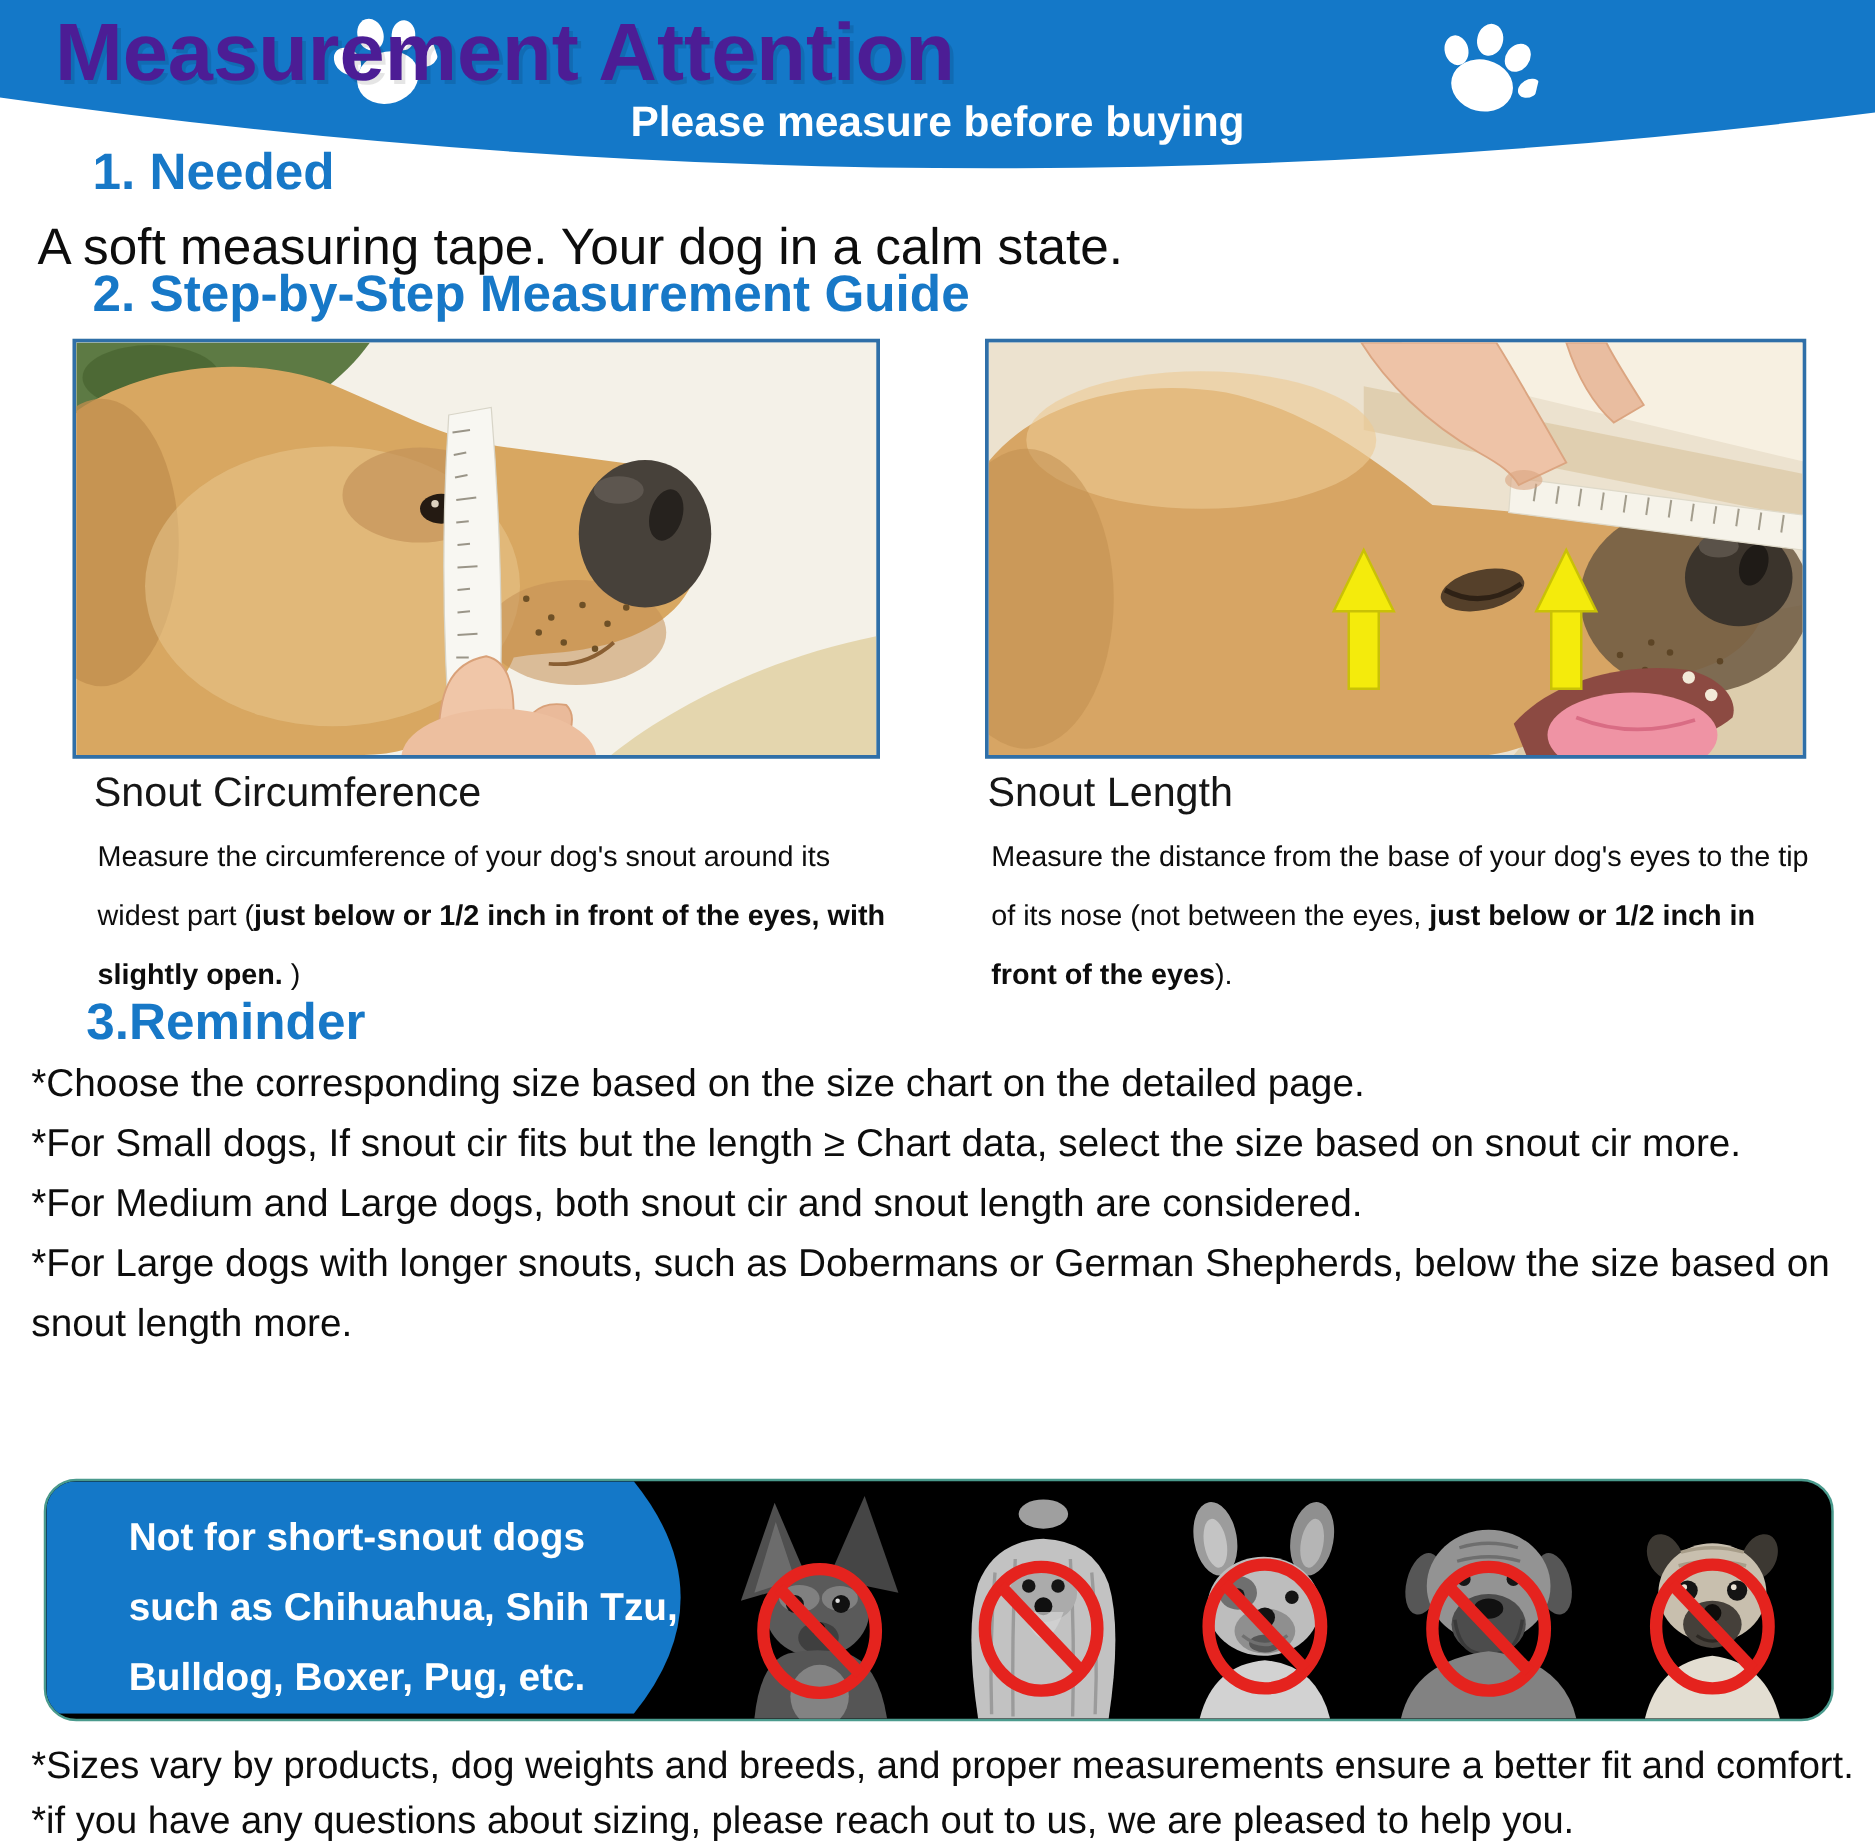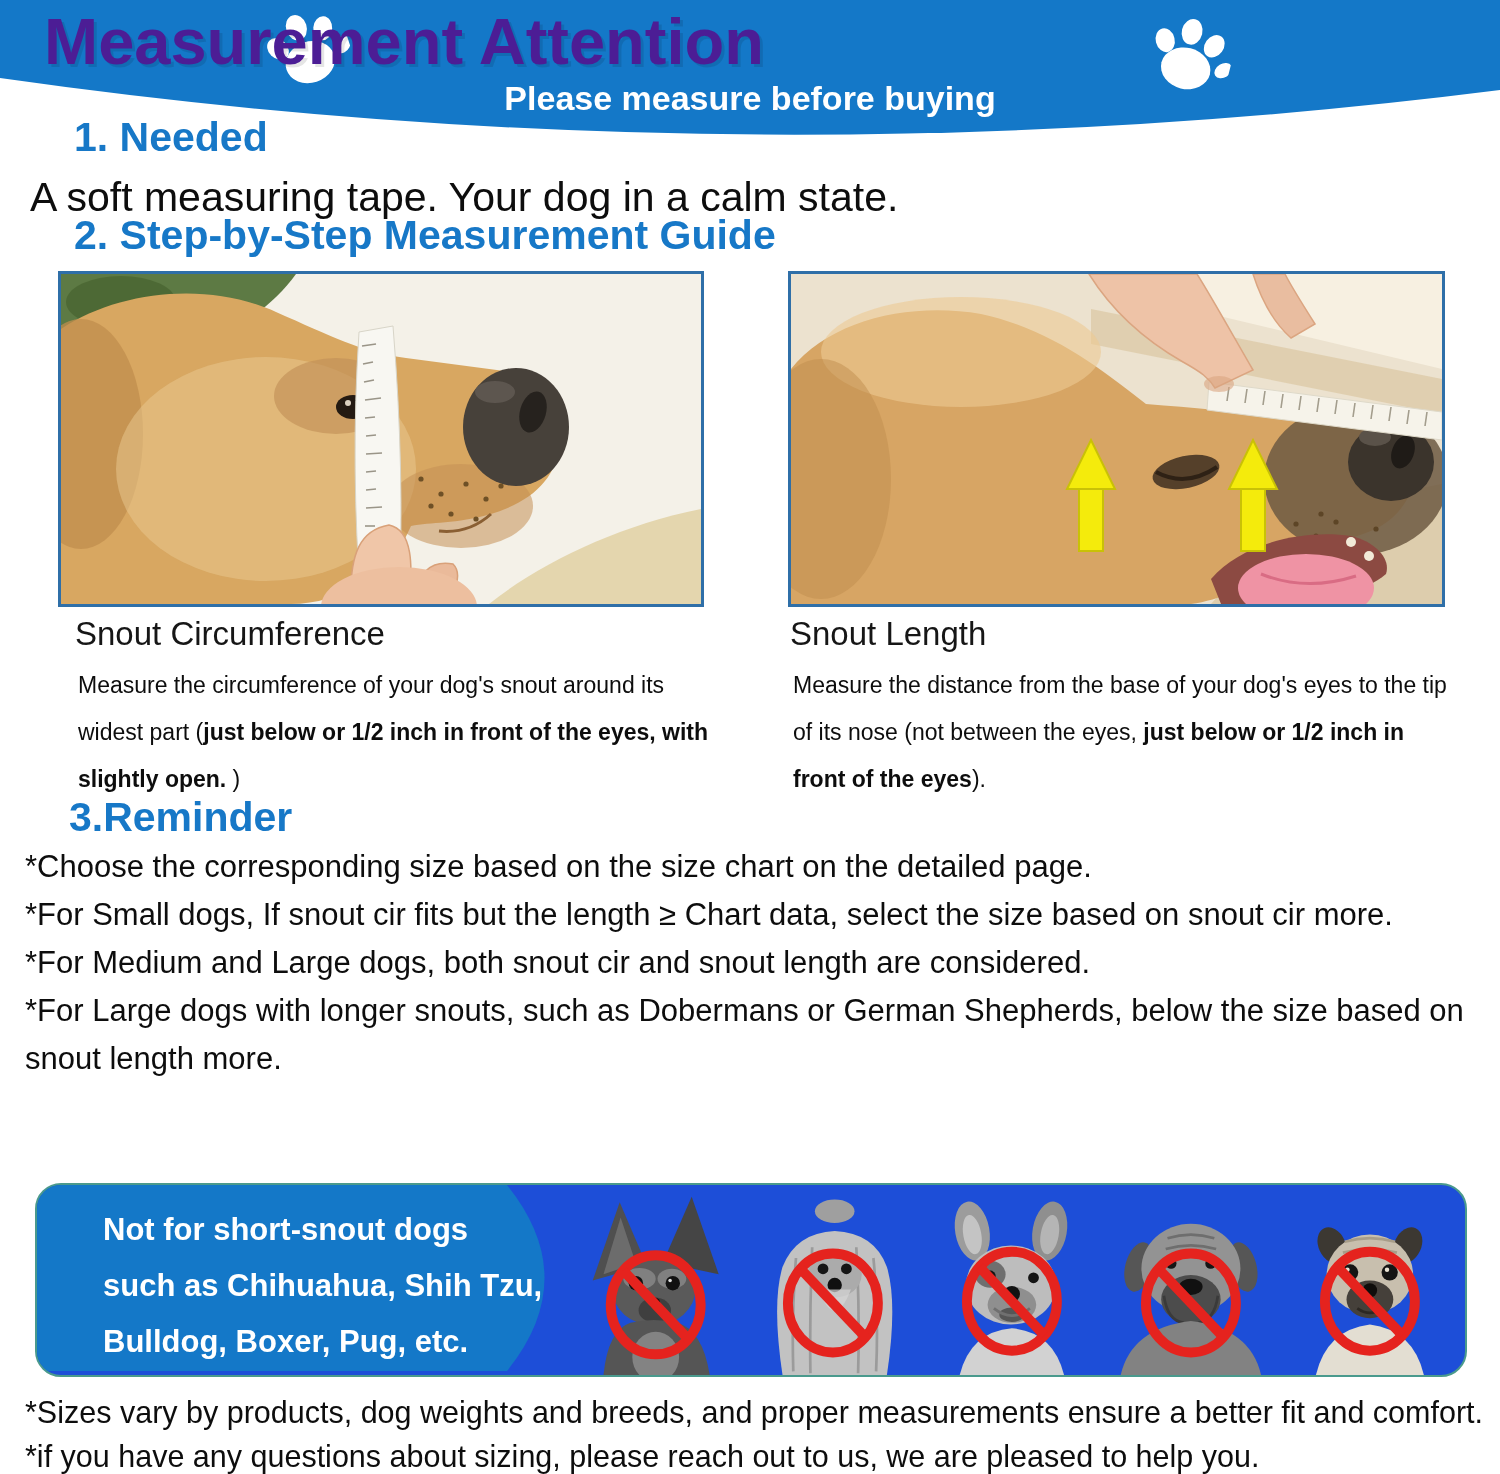--- a/index.html
+++ b/index.html
@@ -44,21 +44,21 @@
   .caption-title { font-size:33px; font-weight:normal; color:#161616; margin:0 0 9px 0; }
   .caption-text  { font-size:23px; line-height:47px; margin:3px; }
   .caption-text b { font-weight:bold; }
 
   
   .reminder-list { position:absolute; left:25px; top:843px; width:1450px; font-size:31px; line-height:48px; }
 
   
   .strip {
     position:absolute; left:35px; top:1183px; width:1428px; height:190px;
-    border:2px solid #4a9a8d; border-radius:26px; background:#1d4ed8; overflow:hidden;
+    border:2px solid #4a9a8d; border-radius:26px; background:#000000; overflow:hidden;
   }
   .strip-blue { position:absolute; left:0; top:0; }
   .strip-text {
     position:absolute; left:66px; top:17px; font-size:31px; font-weight:bold;
     color:#ffffff; line-height:56px; white-space:nowrap;
   }
   .dogs-row {
     position:absolute; left:530px; right:10px; top:6px; bottom:0;
     display:flex; justify-content:space-between; align-items:flex-end;
   }

